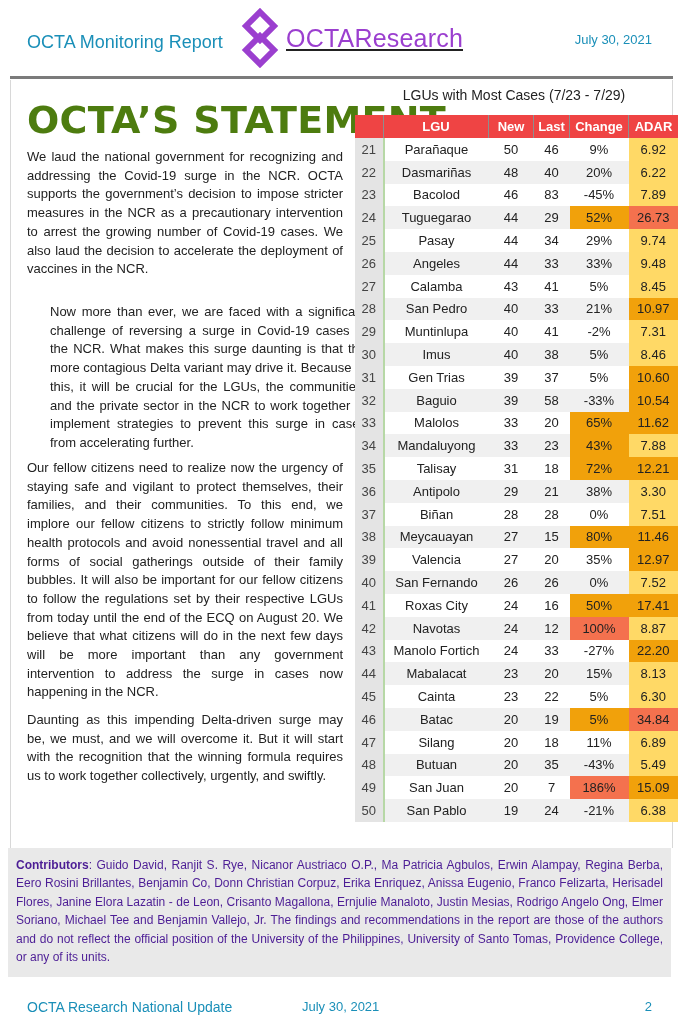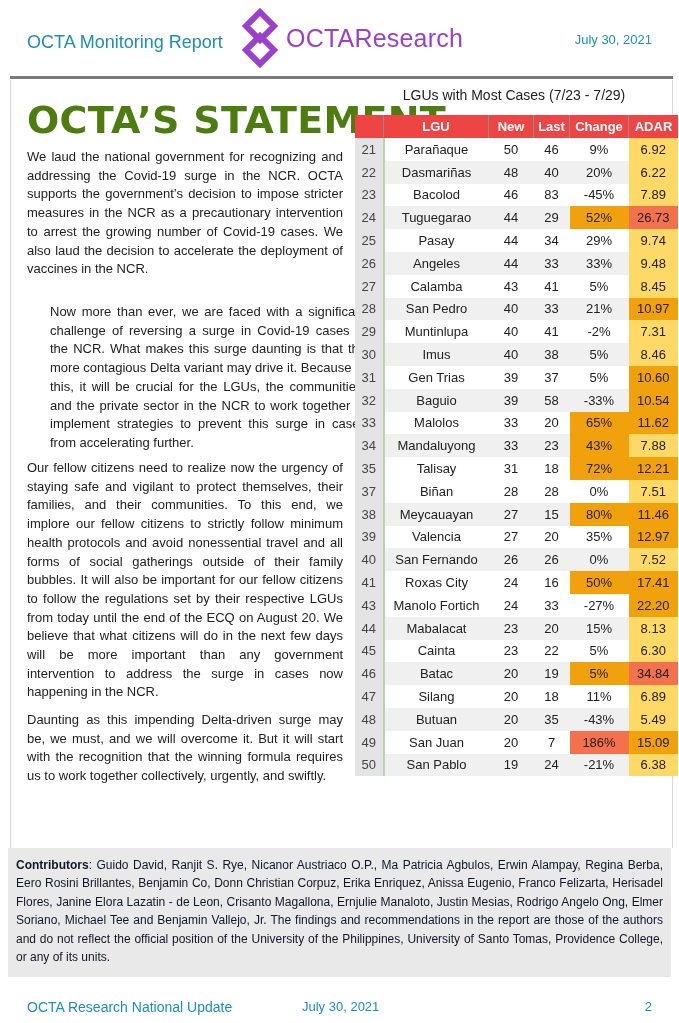--- a/index.html
+++ b/index.html
@@ -1,40 +1,40 @@
 <!DOCTYPE html>
 <html><head>
 <meta charset="utf-8">
 <style>
   html, body { margin:0; padding:0; }
   body { width:679px; height:1023px; background:#fff; position:relative; overflow:hidden; font-family:"Liberation Sans", sans-serif; color:#222; }
   .hdr-left { position:absolute; left:27px; top:32px; font-size:18px; color:#1a8fb8; }
   .hdr-right { position:absolute; right:27px; top:32px; font-size:13px; color:#1a8fb8; }
-  .logo { position:absolute; left:238px; top:8px; height:60px; display:flex; align-items:center; }
+  .logo { position:absolute; left:238px; top:8px; height:60px; display:flex; align-items:center;text-decoration:underline; }
   .logo svg { width:44px; height:60px; }
   .logo-text { font-size:25px; color:#9b3fcf; margin-left:4px; letter-spacing:0.2px; }
   .hdr-rule { position:absolute; left:10px; top:76px; width:663px; height:3px; background:#7b7b7b; }
   .left-border { position:absolute; left:10px; top:80px; width:1px; height:768px; background:#d8d8d8; }
   .right-border { position:absolute; left:672px; top:80px; width:1px; height:768px; background:#d8d8d8; }
   .title { position:absolute; left:27px; top:98px; font-size:38px; font-weight:bold; color:#4d7c0f; letter-spacing:0.3px; font-family:"DejaVu Sans", sans-serif; }
   .stmt { position:absolute; left:27px; width:316px; font-size:13px; line-height:18.7px; text-align:justify; color:#222; }
   .stmt p { margin:0; }
   #p1 { top:148px; } #p2 { top:303px;margin-left:23px; } #p3 { top:459px; } #p4 { top:711px; }
   .tbl-title { position:absolute; left:355px; top:87px; width:318px; text-align:center; font-size:14px; color:#222; }
   table.lgu { position:absolute; left:355px; top:115px; border-collapse:collapse; font-size:13px; }
   table.lgu th { background:#ef4444; color:#fff; font-weight:bold; height:23px; padding:0; text-align:center; border-right:1px solid #8e8e8e; }
   table.lgu td { height:22.8px; padding:0; text-align:center; }
   table.lgu td.rank { background:#e4e4e4; color:#444; width:26px; border-right:2px solid #b7d8a6; }
   table.lgu tr.odd td.c { background:#fff; }
   table.lgu tr.even td.c { background:#f0f0f0; }
   td.lgu { width:104px; } td.new { width:44px; } td.last { width:35px; } td.chg { width:58px; } td.adar { width:49px; }
   .y { background:#ffd966 !important; }
   .o { background:#f1a10b !important; }
   .r { background:#f4714e !important; }
-  .contrib { position:absolute; left:8px; top:848px; width:647px; height:111px; padding:8px 8px 10px 8px; background:#e9e9e9; font-size:12px; line-height:18.4px; text-align:justify; color:#0f172a; }
+  .contrib { position:absolute; left:8px; top:848px; width:647px; height:111px; padding:8px 8px 10px 8px; background:#e9e9e9; font-size:12px; line-height:18.4px; text-align:justify; color:#4c1d95; }
   .contrib b { font-weight:bold; }
   .ftr-left { position:absolute; left:27px; top:999px; font-size:14px; color:#1a8fb8; }
   .ftr-mid { position:absolute; left:302px; top:999px; font-size:13px; color:#1a8fb8; }
   .ftr-right { position:absolute; right:27px; top:999px; font-size:13px; color:#1a8fb8; }
 </style>
 </head>
 <body>
 
 <div class="hdr-left">OCTA Monitoring Report</div>
 <div class="logo">
@@ -191,20 +191,28 @@
         <td class="c adar y">7.88</td>
       </tr>
       <tr class="odd">
         <td class="rank">35</td>
         <td class="c lgu">Talisay</td>
         <td class="c new">31</td>
         <td class="c last">18</td>
         <td class="c chg o">72%</td>
         <td class="c adar o">12.21</td>
       </tr>
+      <tr class="even">
+        <td class="rank">36</td>
+        <td class="c lgu">Antipolo</td>
+        <td class="c new">29</td>
+        <td class="c last">21</td>
+        <td class="c chg">38%</td>
+        <td class="c adar y">3.30</td>
+      </tr>
       <tr class="odd">
         <td class="rank">37</td>
         <td class="c lgu">Biñan</td>
         <td class="c new">28</td>
         <td class="c last">28</td>
         <td class="c chg">0%</td>
         <td class="c adar y">7.51</td>
       </tr>
       <tr class="even">
         <td class="rank">38</td>
@@ -231,20 +239,28 @@
         <td class="c adar y">7.52</td>
       </tr>
       <tr class="odd">
         <td class="rank">41</td>
         <td class="c lgu">Roxas City</td>
         <td class="c new">24</td>
         <td class="c last">16</td>
         <td class="c chg o">50%</td>
         <td class="c adar o">17.41</td>
       </tr>
+      <tr class="even">
+        <td class="rank">42</td>
+        <td class="c lgu">Navotas</td>
+        <td class="c new">24</td>
+        <td class="c last">12</td>
+        <td class="c chg r">100%</td>
+        <td class="c adar y">8.87</td>
+      </tr>
       <tr class="odd">
         <td class="rank">43</td>
         <td class="c lgu">Manolo Fortich</td>
         <td class="c new">24</td>
         <td class="c last">33</td>
         <td class="c chg">-27%</td>
         <td class="c adar o">22.20</td>
       </tr>
       <tr class="even">
         <td class="rank">44</td>

